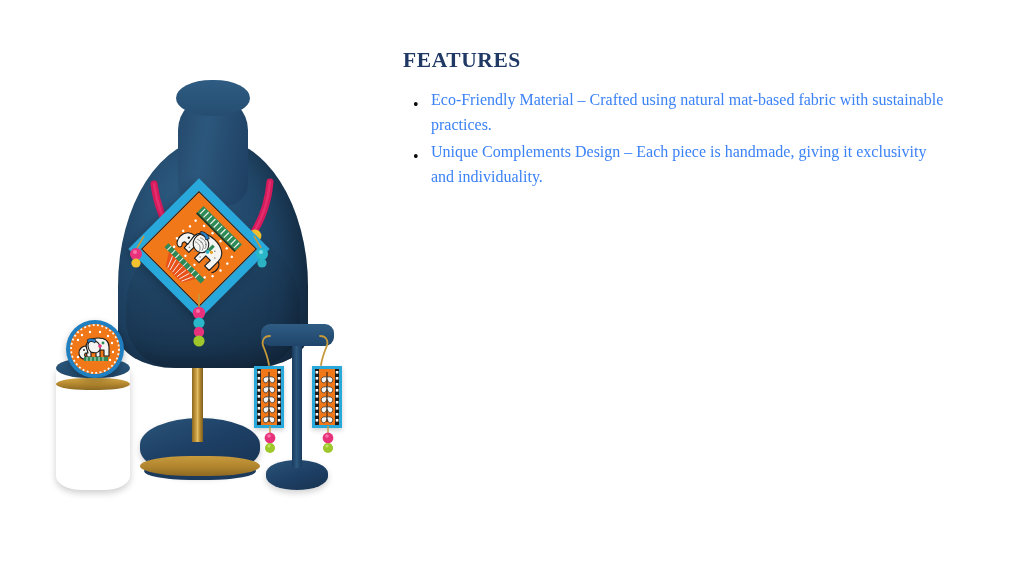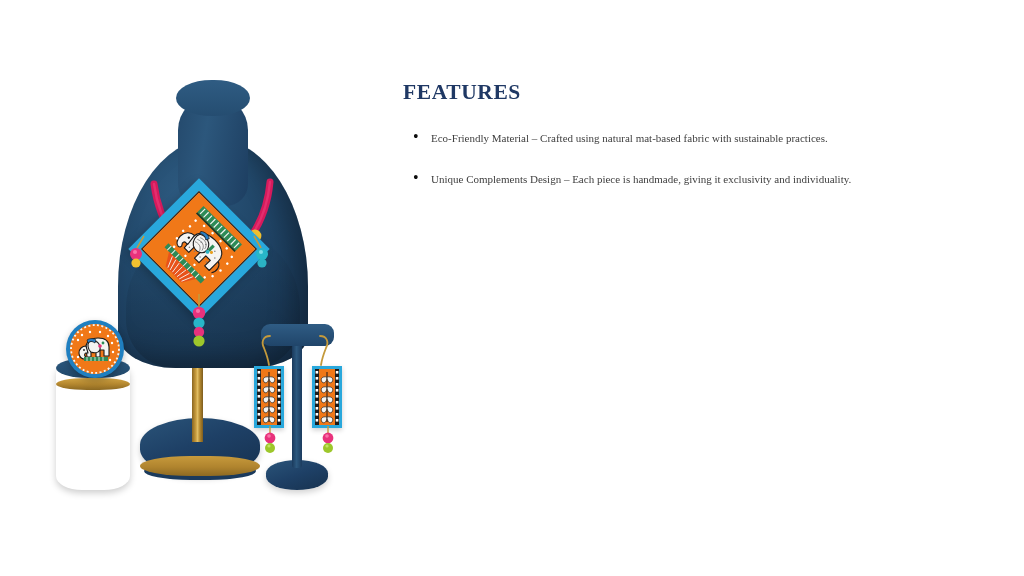--- a/index.html
+++ b/index.html
@@ -180,44 +180,44 @@
   .earring-panel-inner {
     position: absolute; left: 3px; top: 3px; right: 3px; bottom: 3px;
     background: #f07818;
     overflow: hidden;
   }
 
   
   .features-pane {
     position: relative;
     flex: 1 1 auto;
-    padding: 80px 60px 0 8px;
+    padding: 48px 60px 0 8px;
     box-sizing: border-box;
   }
   .features-title {
     font-family: "Liberation Serif", "DejaVu Serif", serif;
     font-weight: bold;
     font-size: 21.5px;
     letter-spacing: .6px;
     color: #1f3864;
     margin: 0 0 14px 0;
     padding-left: 0px;
   }
   .features-list {
     list-style: none;
     margin: 0;
     padding: 0;
   }
   .feature-item {
     position: relative;
     padding-left: 28px;
     margin-bottom: 2px;
-    font-size: 11px;
-    line-height: 39px;
-    color: #404040;
+    font-size: 16px;
+    line-height: 25px;
+    color: #3b82f6;
     font-family: "Liberation Serif", "DejaVu Serif", serif;
     max-width: 520px;
   }
   .feature-item::before {
     content: "\2022";
     position: absolute;
     left: 10px;
     top: 0;
     font-size: 16px;
     line-height: 36.8px;

